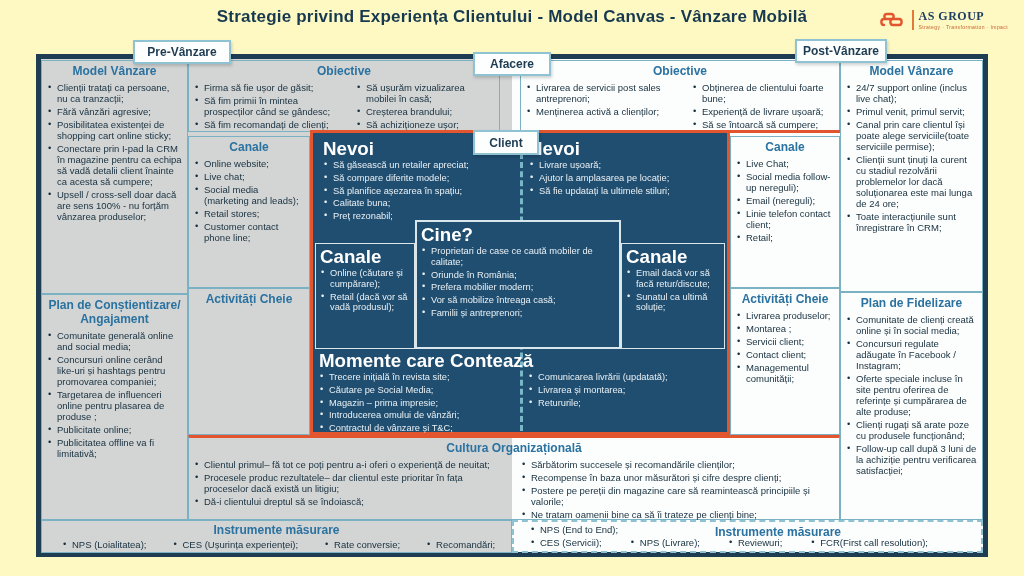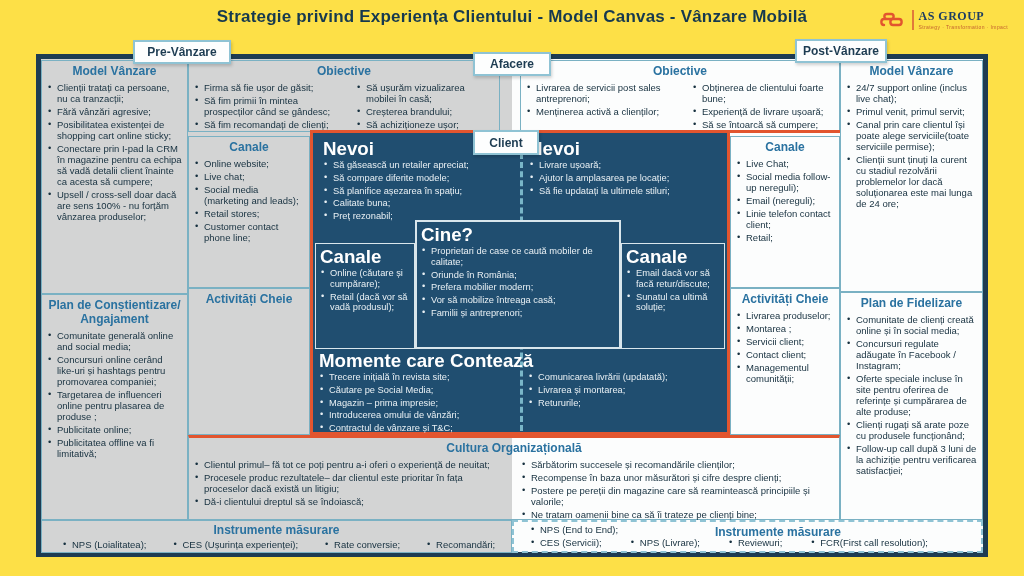--- a/index.html
+++ b/index.html
@@ -1,17 +1,17 @@
 <!DOCTYPE html>
 <html><head>
 <meta charset="utf-8">
 <style>
   * { margin:0; padding:0; box-sizing:border-box; }
   body { font-family:"Liberation Sans","DejaVu Sans",sans-serif; }
-  .page { position:relative; width:1024px; height:576px; background:#fde047; overflow:hidden; }
+  .page { position:relative; width:1024px; height:576px; background:#fef9c3; overflow:hidden; }
 
   .main-title { position:absolute; top:7px; left:0; width:100%; text-align:center;
     font-size:17px; font-weight:bold; color:#16394f; letter-spacing:0.2px; }
 
   .logo { position:absolute; top:10px; right:16px; display:flex; align-items:center; gap:5px; }
   .logo-divider { width:2px; height:20px; background:#e2793a; }
   .logo-name { font-family:"Liberation Serif","DejaVu Serif",serif; font-weight:bold;
     font-size:12px; color:#1d3d63; letter-spacing:0.5px; line-height:1.1; }
   .logo-tagline { font-size:5px; color:#c3602f; letter-spacing:0.4px; }
 
@@ -271,20 +271,21 @@
       </ul>
   </div>
 
   <div class="panel p-model-post">
     <h3>Model Vânzare</h3>
     <ul class="bullets">
         <li>24/7 support online (inclus live chat);</li>
         <li>Primul venit, primul servit;</li>
         <li>Canal prin care clientul își poate alege serviciile(toate serviciile permise);</li>
         <li>Clienții sunt ținuți la curent cu stadiul rezolvării problemelor lor dacă soluționarea este mai lunga de 24 ore;</li>
+        <li>Toate interacțiunile sunt înregistrare în CRM;</li>
       </ul>
   </div>
 
   <div class="panel p-loyalty">
     <h3>Plan de Fidelizare</h3>
     <ul class="bullets">
         <li>Comunitate de clienți creată online și în social media;</li>
         <li>Concursuri regulate adăugate în Facebook / Instagram;</li>
         <li>Oferte speciale incluse în site pentru oferirea de referințe și cumpărarea de alte produse;</li>
         <li>Clienți rugați să arate poze cu produsele funcționând;</li>

